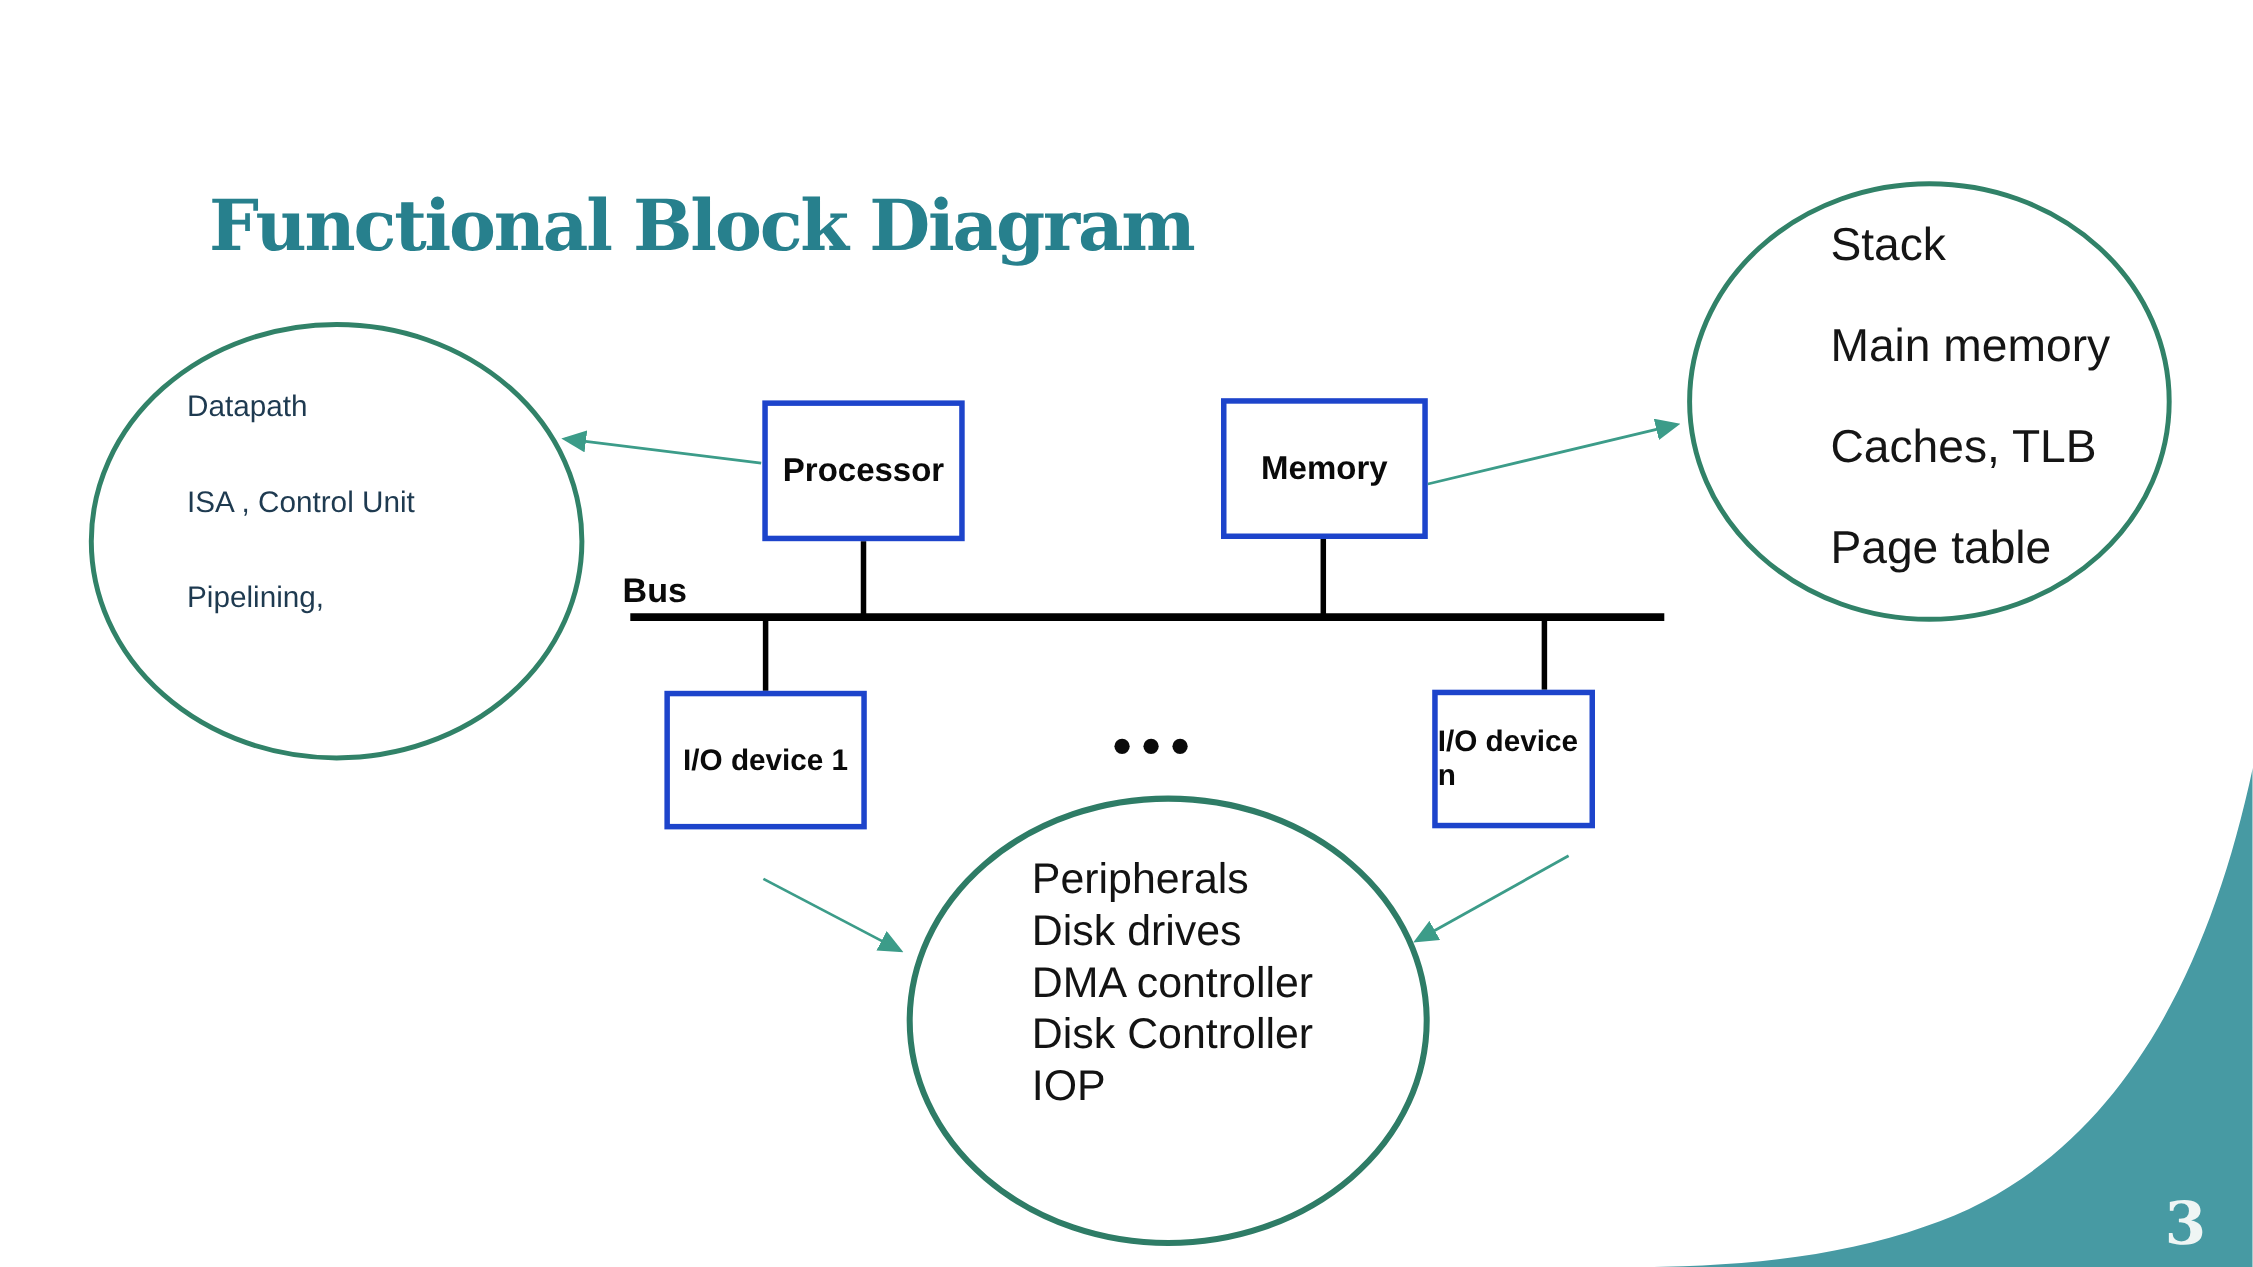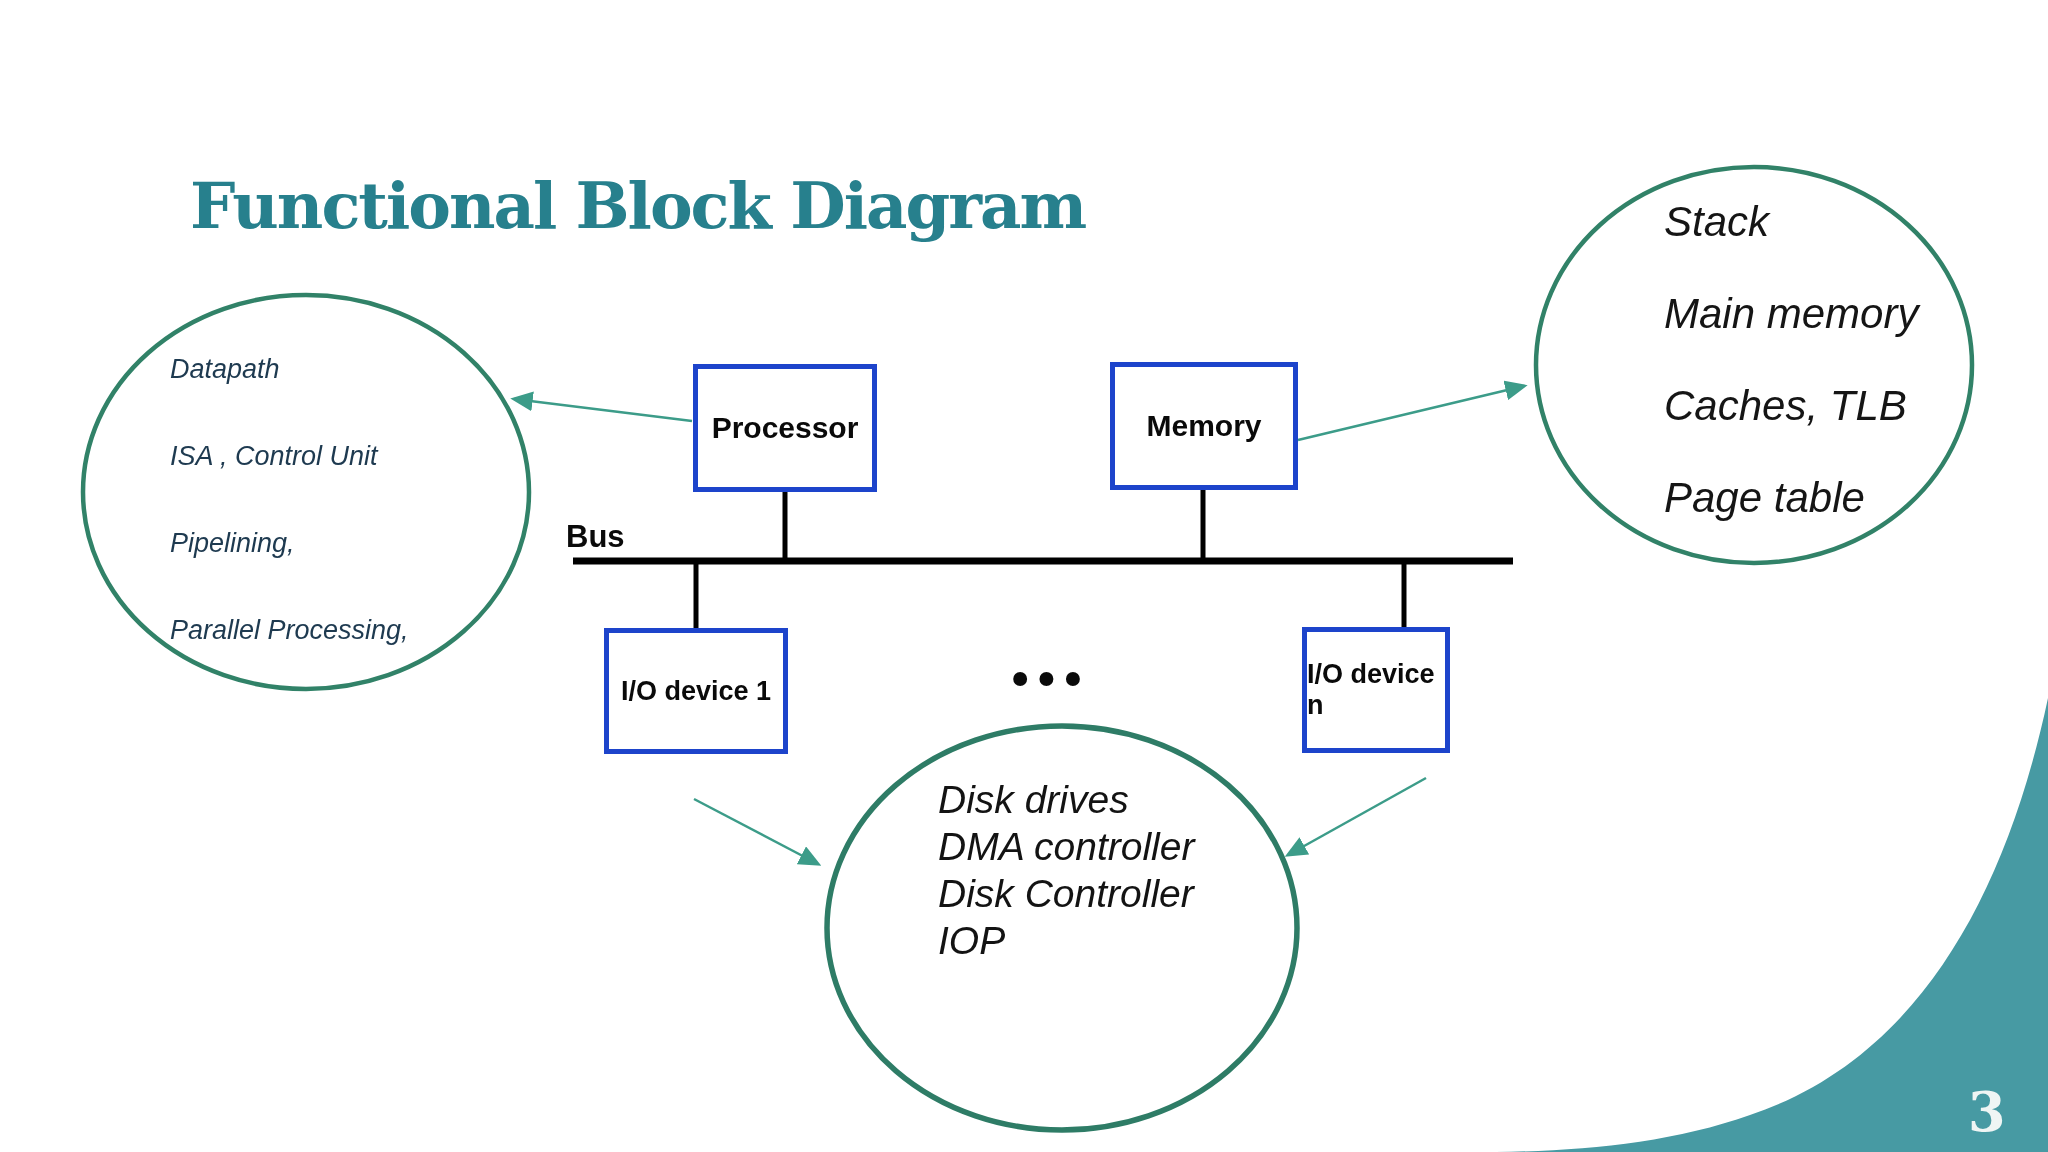--- a/index.html
+++ b/index.html
@@ -15,21 +15,21 @@
     left:190px;top:168px;
     font-family:"DejaVu Serif", serif;
     font-weight:700;
     font-size:64px;
     letter-spacing:-2px;
     color:#27808D;
     white-space:nowrap;
     z-index:3;
   }
   svg.layer{position:absolute;left:0;top:0;z-index:1;}
-  .textblock{z-index:4;white-space:nowrap;font-style:italic;}
+  .textblock{z-index:4;white-space:nowrap;}
   .textblock .l{white-space:nowrap;}
   .left-list{left:170px;top:326px;font-size:27px;color:#1E3A50;}
   .left-list .l{height:87px;line-height:87px;}
   .right-list{left:1664px;top:176px;font-size:42px;color:#151515;}
   .right-list .l{height:92px;line-height:92px;}
   .bottom-list{left:938px;top:776px;font-size:39px;color:#131313;}
   .bottom-list .l{height:47px;line-height:47px;}
   .dbox{
     z-index:5;
     border:5px solid #1D44CB;
@@ -87,31 +87,31 @@
     <line x1="694" y1="799" x2="818" y2="864" stroke="#3C9C89" stroke-width="2.5" marker-end="url(#ah)"></line>
     <line x1="1426" y1="778" x2="1288" y2="855" stroke="#3C9C89" stroke-width="2.5" marker-end="url(#ah)"></line>
   </svg>
 
   <div class="abs title">Functional Block Diagram</div>
 
   <div class="abs textblock left-list">
     <div class="l">Datapath</div>
     <div class="l">ISA , Control Unit</div>
     <div class="l">Pipelining,</div>
-    <div class="l">Parallel Processing,</div>
   </div>
 
   <div class="abs textblock right-list">
     <div class="l">Stack</div>
     <div class="l">Main memory</div>
     <div class="l">Caches, TLB</div>
     <div class="l">Page table</div>
   </div>
 
   <div class="abs textblock bottom-list">
+    <div class="l">Peripherals</div>
     <div class="l">Disk drives</div>
     <div class="l">DMA controller</div>
     <div class="l">Disk Controller</div>
     <div class="l">IOP</div>
   </div>
 
   <div class="abs dbox big box-processor">
     <span>Processor</span>
   </div>
   <div class="abs dbox big box-memory">

